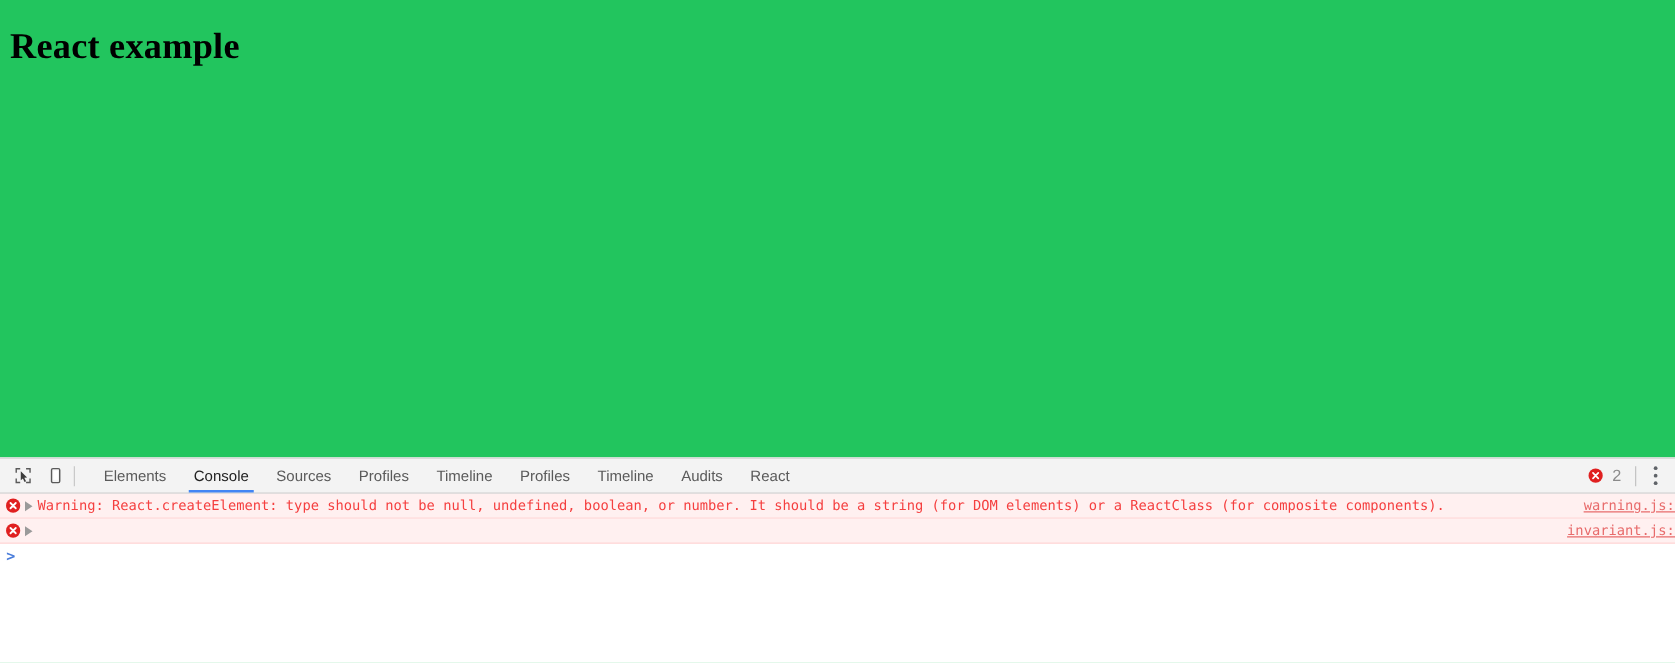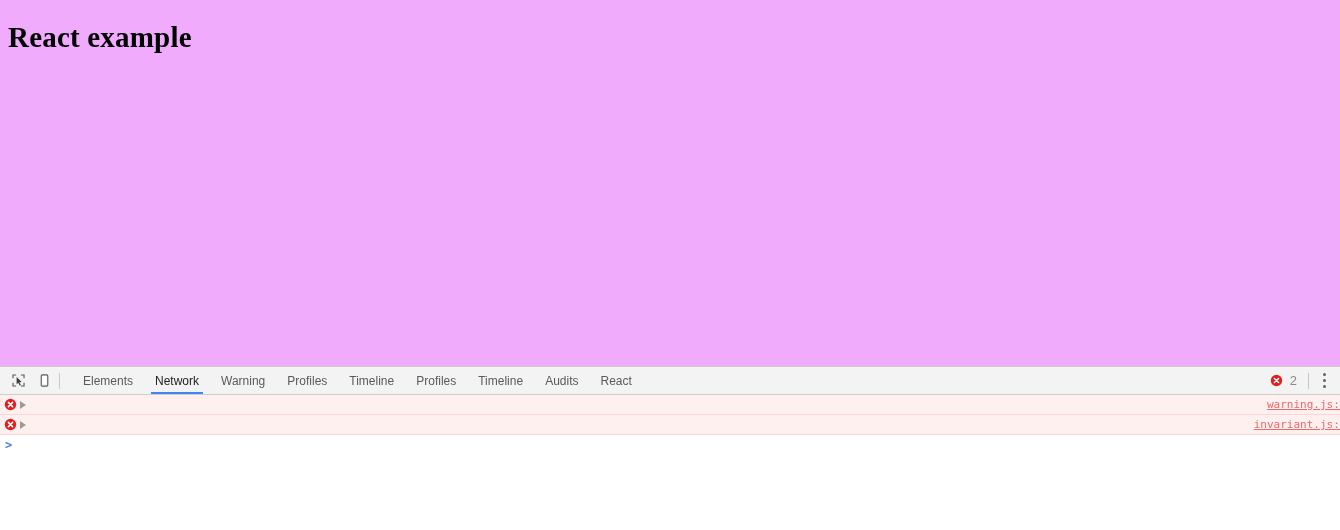--- a/index.html
+++ b/index.html
@@ -14,21 +14,21 @@
     font-family: "Liberation Sans", sans-serif;
     position: relative;
   }
 
   
   .page-area {
     position: absolute;
     left: 0; top: 0;
     width: 1340px;
     height: 366px;
-    background: #f0abfc;
+    background: #22c55e;
     overflow: hidden;
   }
   .page-title {
     font-family: "Liberation Serif", "DejaVu Serif", serif;
     font-weight: bold;
     font-size: 29px;
     color: #000000;
     margin: 0;
     padding: 21px 0 0 8px;
     letter-spacing: 0.2px;
@@ -292,24 +292,24 @@
         </svg>
       </div>
       <div class="tab-sep"></div>
     </div>
 
     <div class="tabs">
       <div class="tab">
           <span>Elements</span>
         </div>
       <div class="tab active">
-          <span>Network</span>
-        </div>
-      <div class="tab">
-          <span>Warning</span>
+          <span>Console</span>
+        </div>
+      <div class="tab">
+          <span>Sources</span>
         </div>
       <div class="tab">
           <span>Profiles</span>
         </div>
       <div class="tab">
           <span>Timeline</span>
         </div>
       <div class="tab">
           <span>Profiles</span>
         </div>
@@ -343,20 +343,21 @@
 
 
   <div class="console-list">
 
     <div class="msg">
       <svg class="err-icon" viewBox="0 0 16 16" aria-hidden="true">
         <circle cx="8" cy="8" r="7" fill="#e02020"></circle>
         <path d="M5.4 5.4l5.2 5.2M10.6 5.4l-5.2 5.2" stroke="#ffffff" stroke-width="1.8" stroke-linecap="round"></path>
       </svg>
       <span class="disclosure"></span>
+      <span class="msg-text">Warning: React.createElement: type should not be null, undefined, boolean, or number. It should be a string (for DOM elements) or a ReactClass (for composite components).</span>
       <span class="msg-link">warning.js:45</span>
     </div>
 
     <div class="msg">
       <svg class="err-icon" viewBox="0 0 16 16" aria-hidden="true">
         <circle cx="8" cy="8" r="7" fill="#e02020"></circle>
         <path d="M5.4 5.4l5.2 5.2M10.6 5.4l-5.2 5.2" stroke="#ffffff" stroke-width="1.8" stroke-linecap="round"></path>
       </svg>
       <span class="disclosure"></span>
       <span class="msg-link">invariant.js:39</span>

